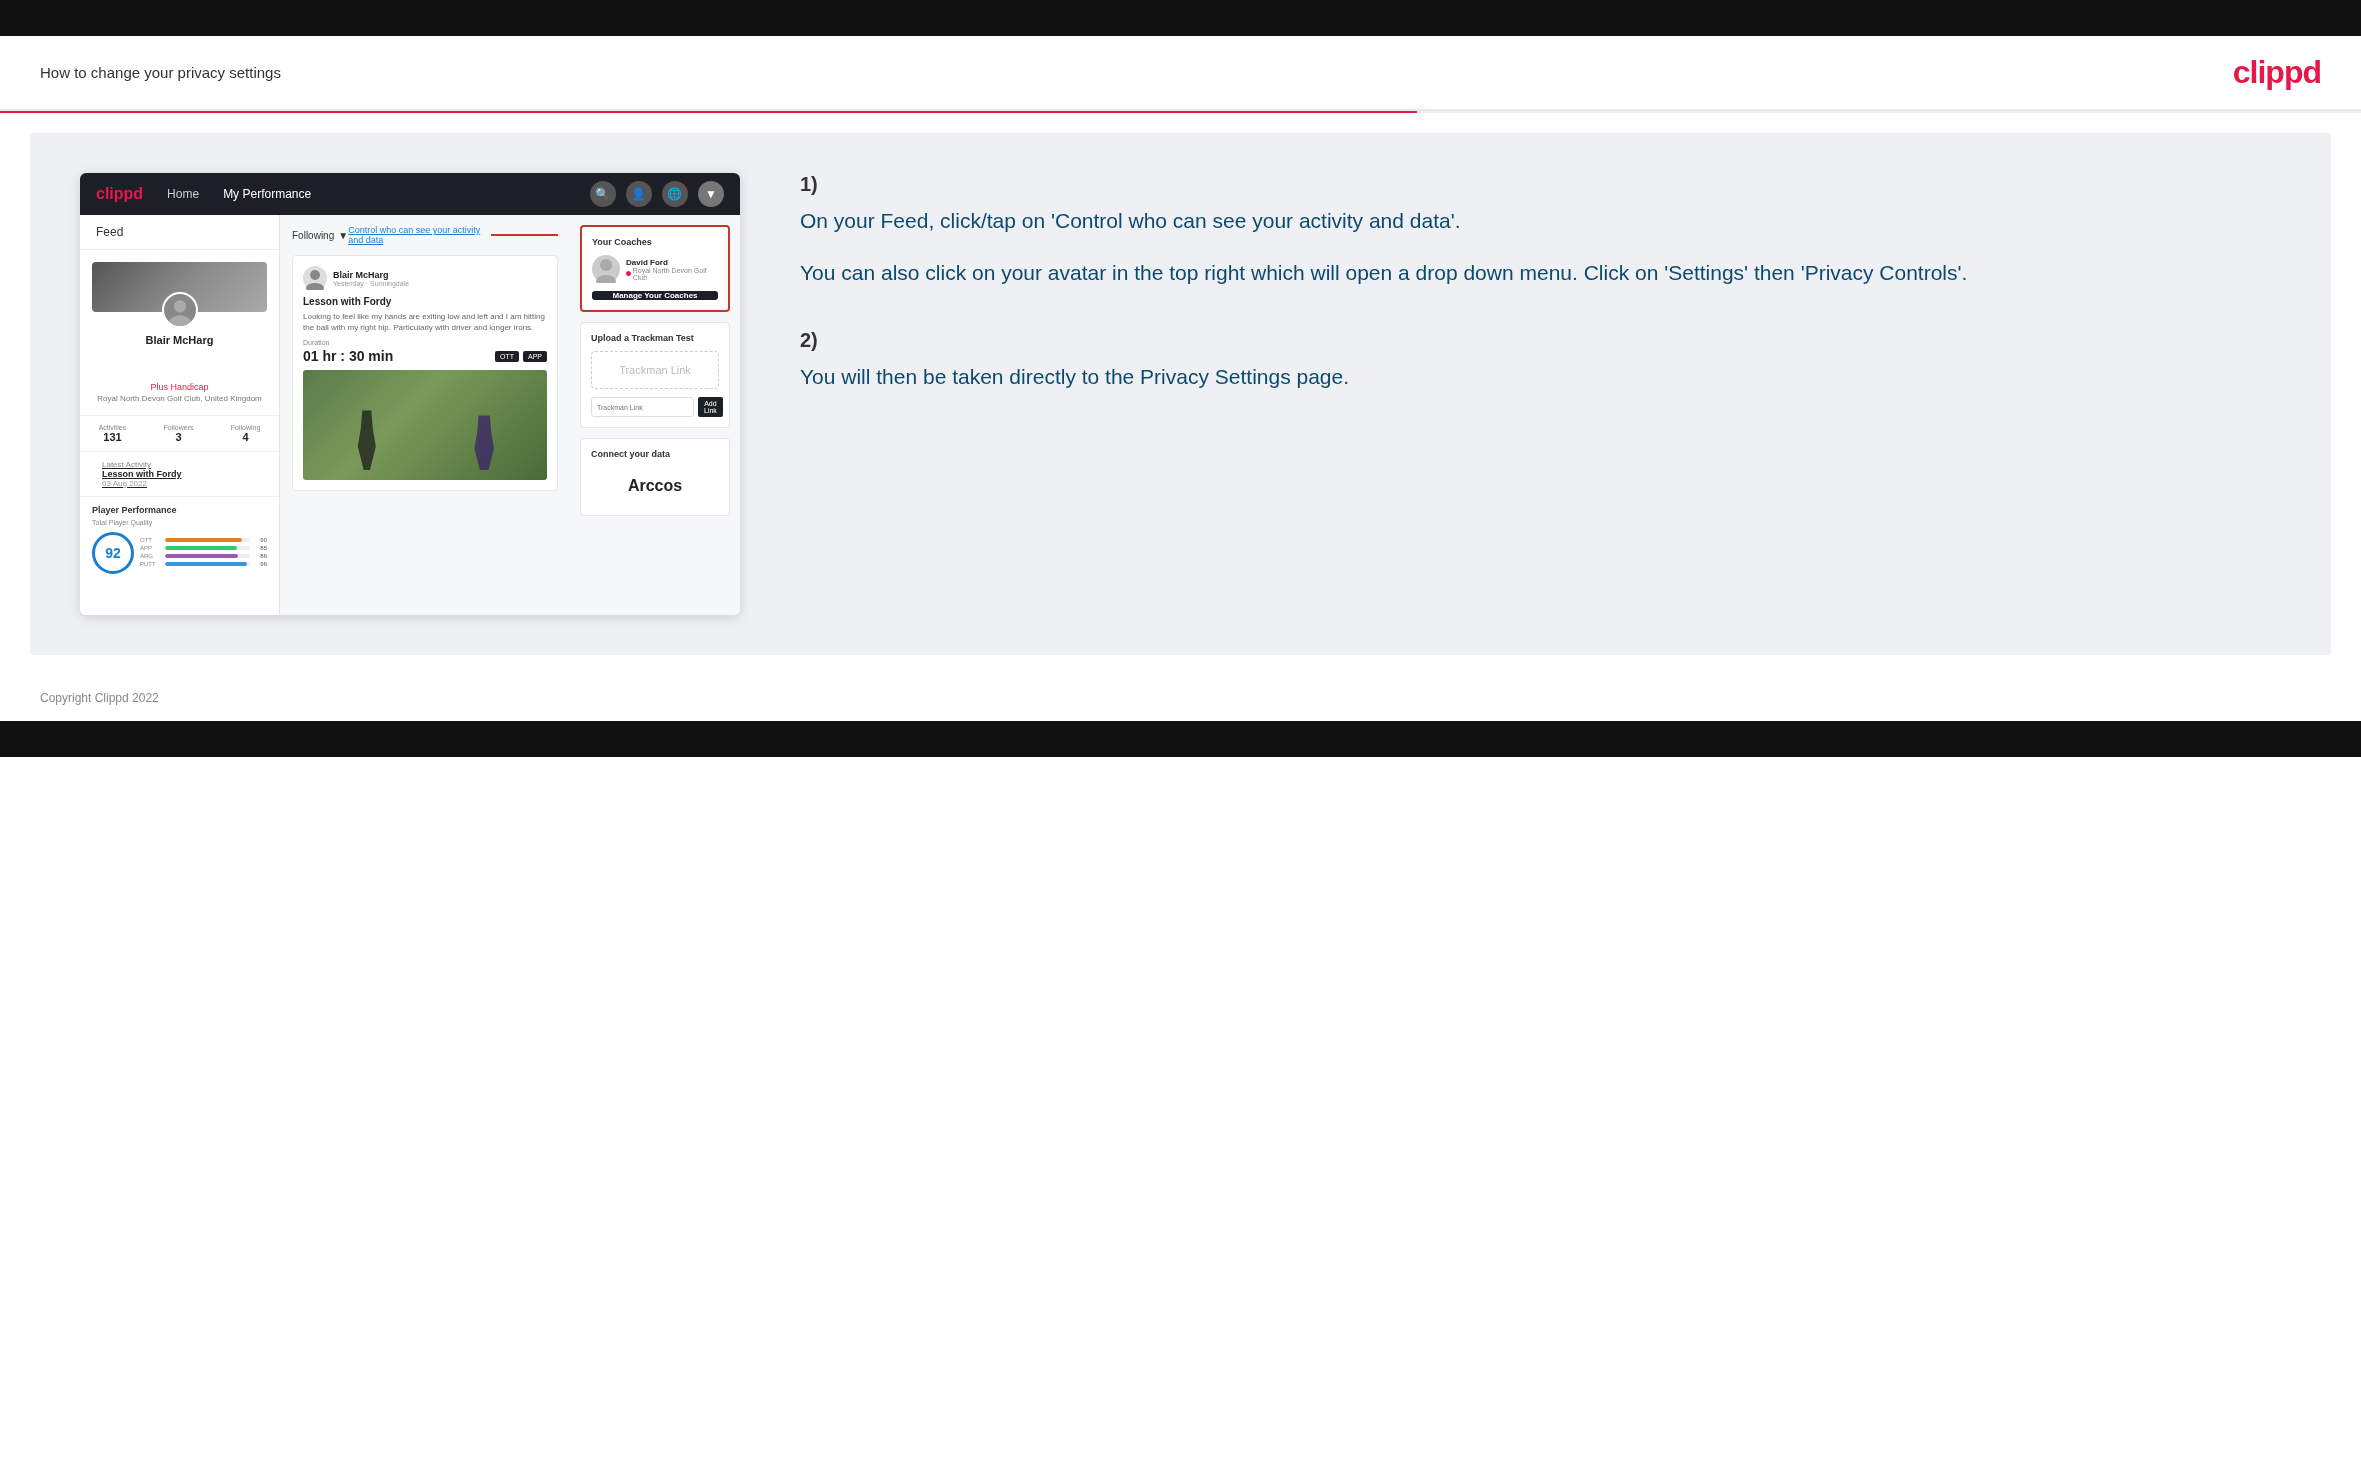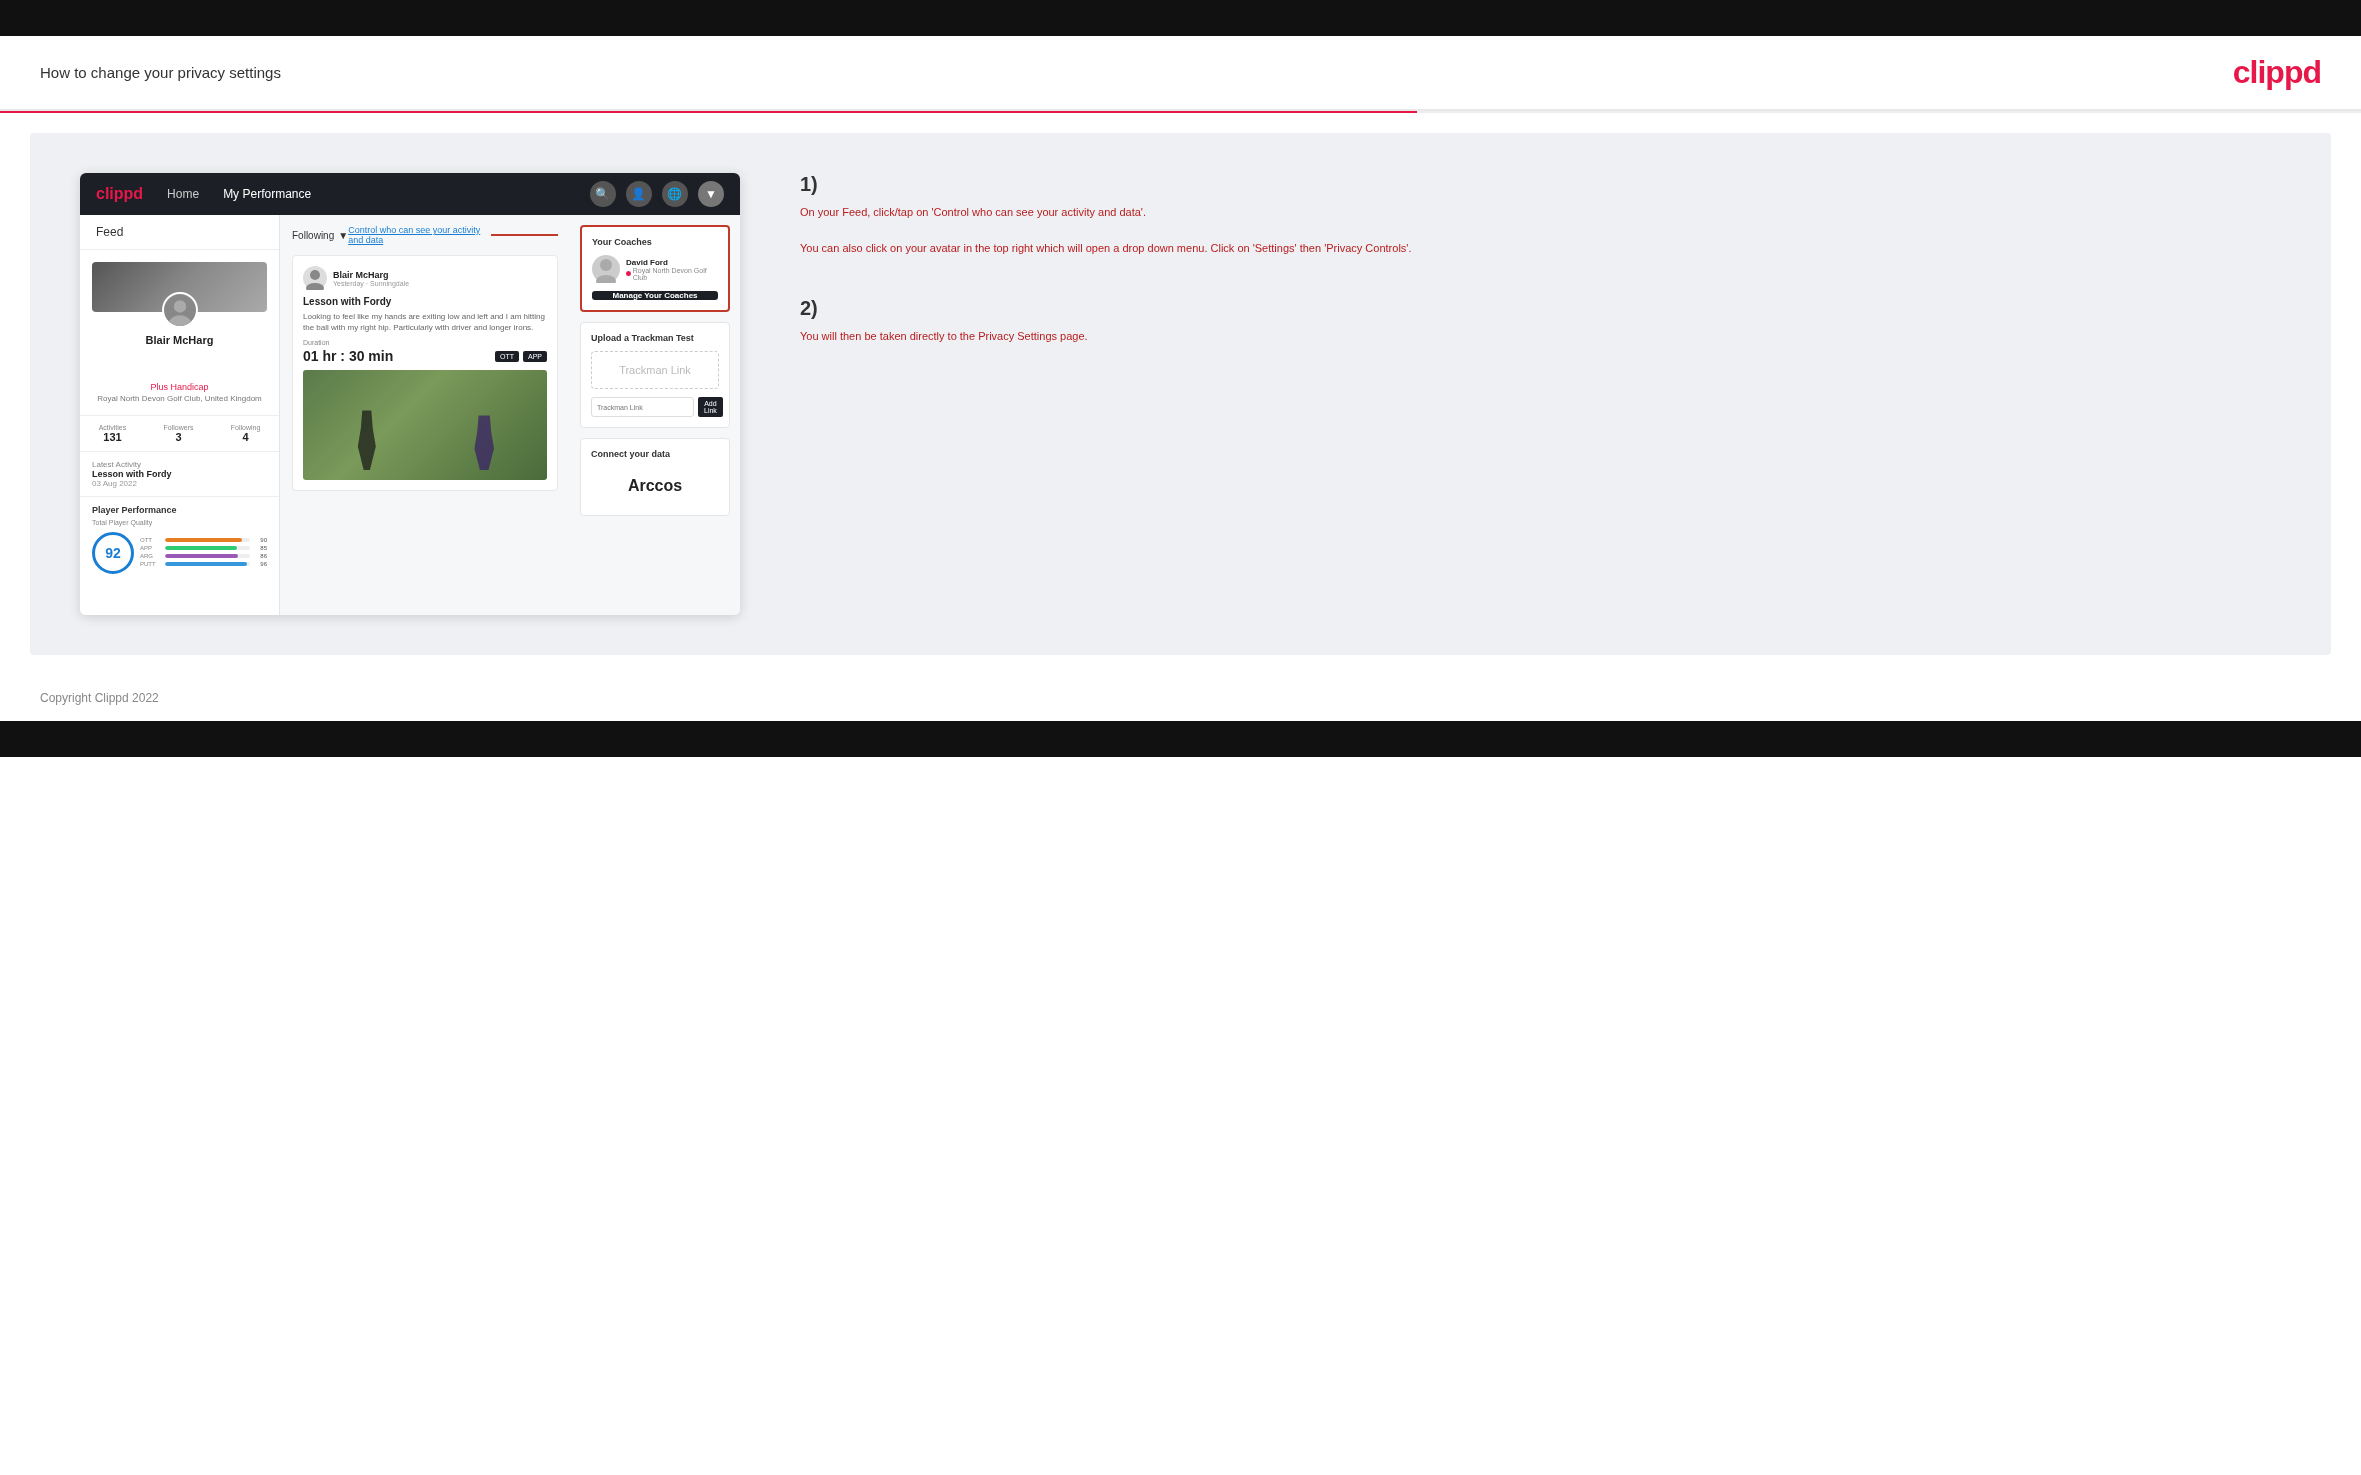--- a/index.html
+++ b/index.html
@@ -187,21 +187,22 @@
     .stat-label {
       font-size: 7px;
       color: #888;
     }
     .stat-val {
       font-size: 11px;
       font-weight: 700;
       color: #222;
     }
     .latest-activity {
-      padding: 8px 12px;
+      padding: 8px 22px;
+      text-decoration: underline;
     }
     .latest-label {
       font-size: 8px;
       color: #888;
     }
     .latest-name {
       font-size: 9px;
       font-weight: 700;
       color: #222;
     }
@@ -512,22 +513,22 @@
     .instruction-block {
       margin-bottom: 40px;
     }
     .instruction-number {
       font-size: 20px;
       font-weight: 700;
       color: #333;
       margin-bottom: 8px;
     }
     .instruction-text {
-      font-size: 11px;
-      color: #b91c1c;
+      font-size: 21px;
+      color: #0c4a6e;
       line-height: 1.6;
     }
 
     
     .site-footer {
       padding: 16px 40px;
       font-size: 12px;
       color: #888;
     }
 

